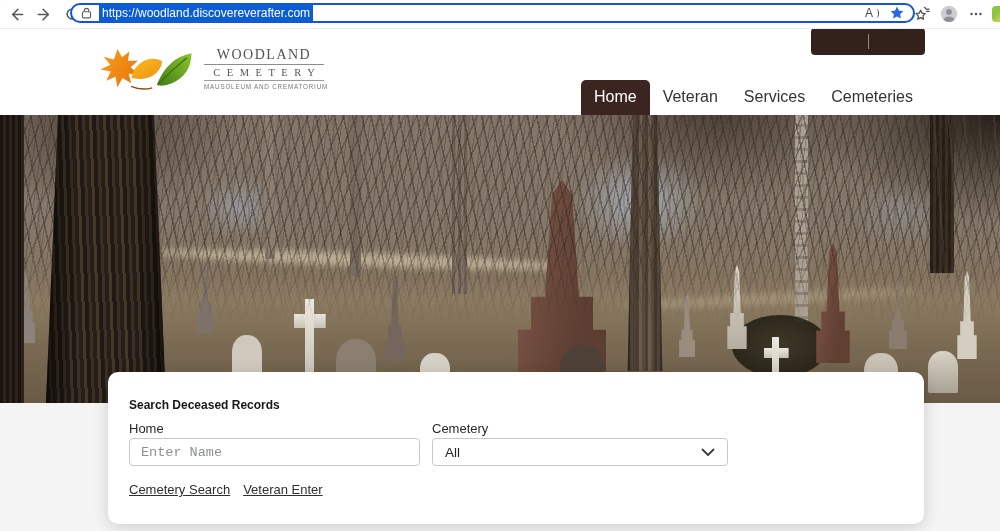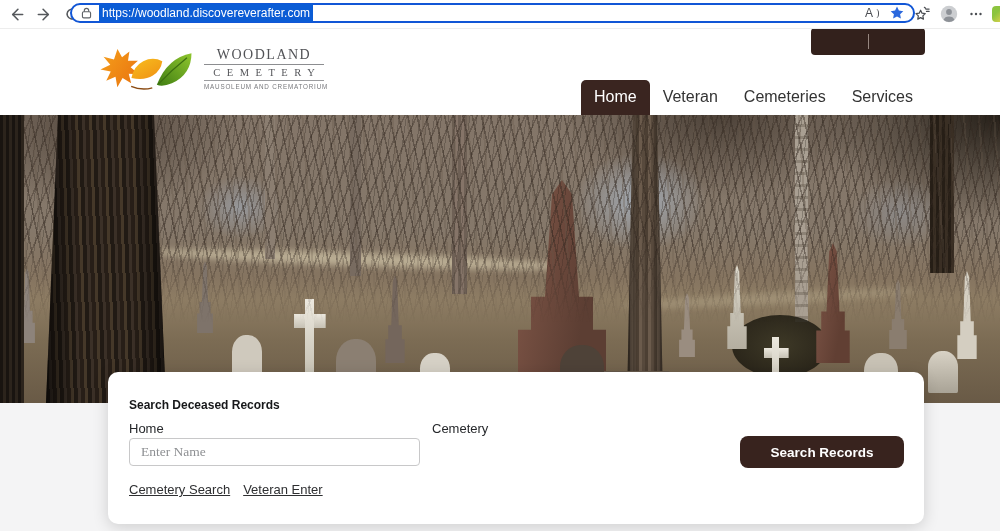--- a/index.html
+++ b/index.html
@@ -74,21 +74,21 @@
   .cr{background:linear-gradient(#ece8de,#c6c1b4) 50% 0/26% 100% no-repeat, linear-gradient(#ece8de,#c6c1b4) 50% 24%/88% 18% no-repeat;}
   .reddot{position:absolute;left:553px;top:142px;width:7px;height:7px;border-radius:50%;background:#b5372a;filter:blur(.5px);}
 
   
   .lower{position:absolute;top:403px;left:0;width:1000px;height:128px;background:#f4f4f5;}
   .search-card{position:absolute;left:108px;top:372px;width:816px;height:152px;background:#fff;border-radius:10px;box-shadow:0 3px 16px rgba(0,0,0,.16);z-index:50;}
   .sc-title{position:absolute;left:21px;top:16px;font-size:12px;font-weight:bold;color:#17181a;}
   .sc-label{position:absolute;font-size:13px;color:#26282b;}
   .lbl-name{left:21px;top:49px;}
   .lbl-cem{left:324px;top:49px;}
-  .sc-input{position:absolute;left:21px;top:66px;width:291px;height:28px;border:1px solid #c8c8c9;border-radius:4px;font-size:13.5px;color:#8b5cf6;padding:0 11px;box-sizing:border-box;font-family:Liberation Serif, serif;outline:none;}
+  .sc-input{position:absolute;left:21px;top:66px;width:291px;height:28px;border:1px solid #c8c8c9;border-radius:4px;font-size:13.5px;color:#8b5cf6;padding:0 11px;box-sizing:border-box;font-family:Liberation Mono, monospace;outline:none;}
   .sc-input::placeholder{color:#8e9093;}
   .sc-select{position:absolute;left:324px;top:66px;width:296px;height:28px;border:1px solid #c8c8c9;border-radius:4px;background:#fff;display:flex;align-items:center;justify-content:space-between;padding:0 12px;box-sizing:border-box;cursor:pointer;}
   .sc-select .val{font-size:13.5px;color:#222;}
   .sc-btn{position:absolute;left:632px;top:64px;width:164px;height:32px;background:#38231e;color:#fff;border:0;border-radius:8px;font-size:13.5px;font-weight:bold;font-family:"Liberation Sans",sans-serif;cursor:pointer;}
   .sc-links{position:absolute;left:21px;top:110px;display:flex;gap:13px;}
   .sc-links a{font-size:13px;color:#2e2f31;text-decoration:underline;cursor:pointer;}
 </style>
 </head>
 <body>
 
@@ -193,22 +193,22 @@
       </span>
     </div>
 
     <div class="top-box">
         <span class="divider"></span>
       </div>
 
     <nav class="main-nav">
       <a class="nav-item active">Home</a>
       <a class="nav-item">Veteran</a>
+      <a class="nav-item">Services</a>
       <a class="nav-item">Cemeteries</a>
-      <a class="nav-item">Services</a>
     </nav>
   </div>
 
   <div class="hero">
     <i class="h-path"></i>
     <i class="h-path2"></i>
     <i class="trunk t-thin2"></i>
     <i class="trunk t-thin4"></i>
     <i class="trunk t-thin1"></i>
     <i class="trunk t-birch"></i>
@@ -246,22 +246,29 @@
 
   <div class="lower"></div>
 
   <section class="search-card">
     <h2 class="sc-title">Search Deceased Records</h2>
 
     <label class="sc-label lbl-name">Home</label>
     <input class="sc-input" type="text" placeholder="Enter Name" style="">
 
     <label class="sc-label lbl-cem">Cemetery</label>
-
-    <button class="sc-btn">Search Records</button>
+    <div class="sc-select">
+      <span class="val">All</span>
+      <span style="display:flex;">
+        <svg width="14" height="9" viewBox="0 0 14 9" fill="none" stroke="#3b3d40" stroke-width="1.8" stroke-linecap="round" stroke-linejoin="round">
+            <path d="M1.5 1.5 L7 7 L12.5 1.5"></path>
+          </svg>
+      </span>
+    </div>
+
 
     <div class="sc-links">
       <a>Cemetery Search</a>
       <a>Veteran Enter</a>
     </div>
   </section>
 
 </div>
 
 </body></html>

